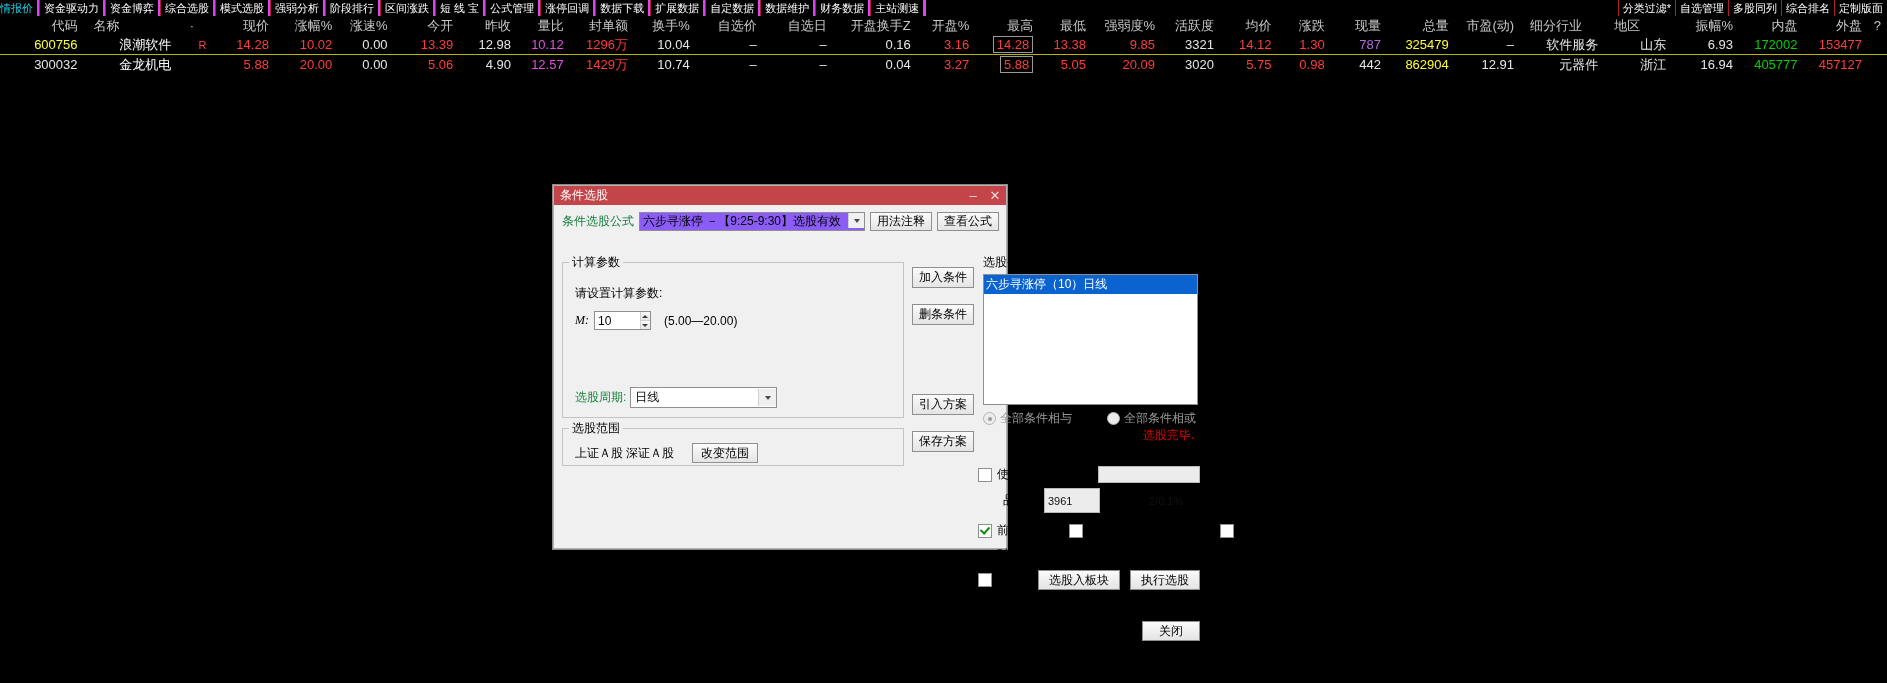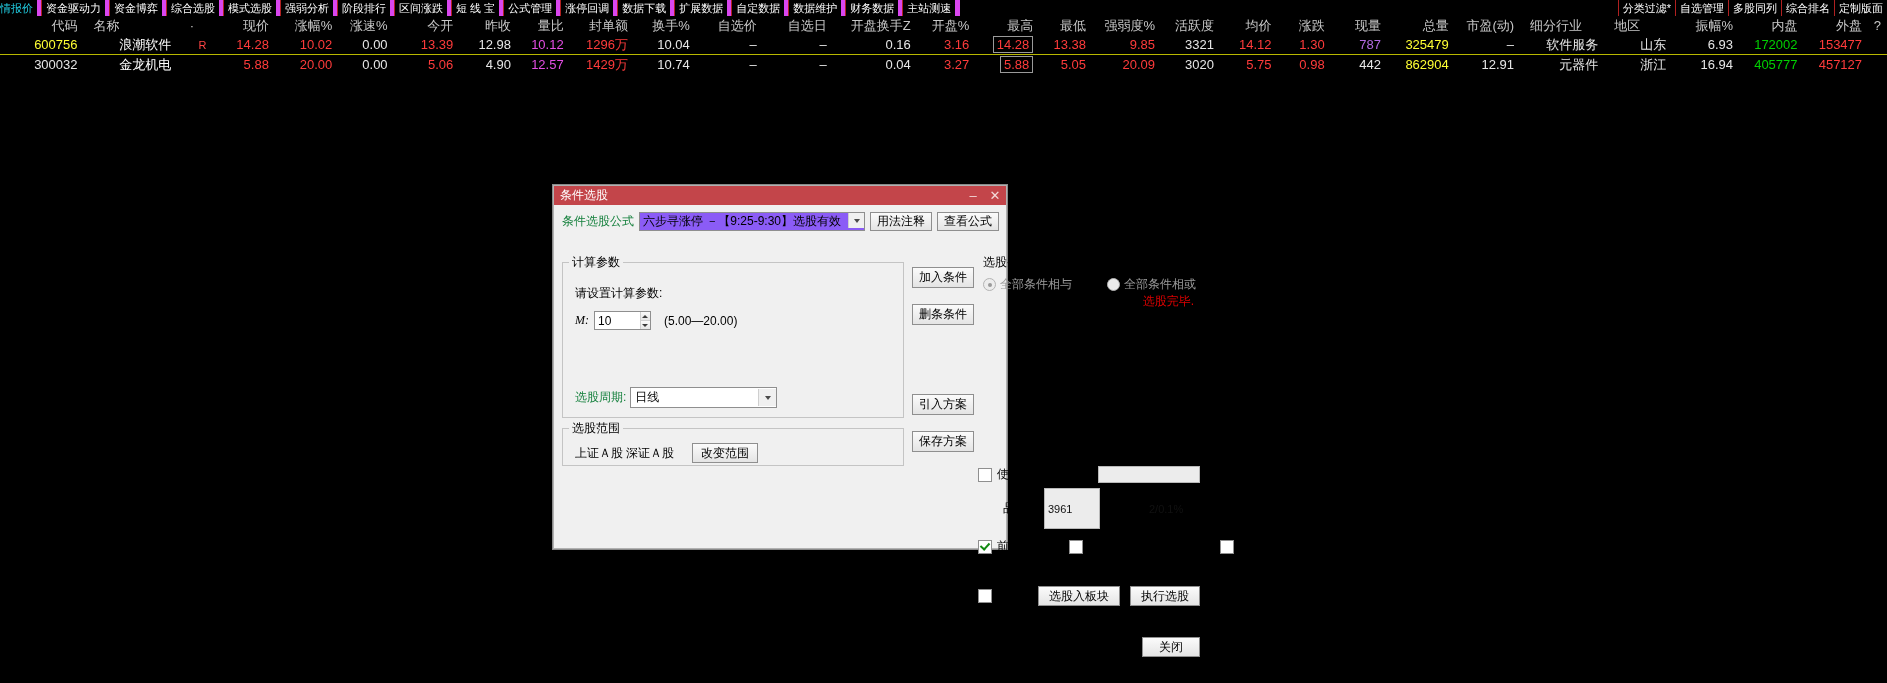--- a/index.html
+++ b/index.html
@@ -1,21 +1,21 @@
 <!DOCTYPE html>
 <html><head>
 <meta charset="utf-8">
 <style>
   html,body{margin:0;padding:0;background:#000;}
   body{width:1887px;height:683px;overflow:hidden;font-family:"Liberation Sans","DejaVu Sans",sans-serif;}
 
   
   #menubar{position:absolute;left:0;top:0;width:1887px;height:16px;background:#000;
            display:flex;align-items:stretch;font-size:11px;line-height:16px;white-space:nowrap;}
-  .mi{color:#ffffff;padding:0 4px;border-right:5px solid #d946ef;border-left:1px solid #b02020;
+  .mi{color:#ffffff;padding:0 4px;border-right:3px solid #d946ef;border-left:1px solid #b02020;
       margin-right:-1px;height:16px;box-sizing:border-box;display:flex;align-items:center;}
   .mi.first{color:#22d3e8;border-left:none;padding-left:0;}
   #menubar .spacer{flex:1 1 auto;}
   .mi.rt{border-right:1px solid #b02020;}
 
   
   #quotes{position:absolute;left:0;top:16px;width:1887px;height:56px;background:#000;}
   table.q{border-collapse:collapse;width:1887px;font-size:13px;}
   table.q td,table.q th{padding:0 6px 0 0;height:19px;text-align:right;white-space:nowrap;
                          font-weight:normal;font-family:"Liberation Sans",sans-serif;}
@@ -111,21 +111,21 @@
   .cbrow{display:flex;align-items:center;gap:5px;font-size:12px;}
   .cb{width:12px;height:12px;border:1px solid #8f8f8f;background:#fff;display:inline-block;
       position:relative;flex:none;}
   .cb.on::after{content:"";position:absolute;left:3px;top:0px;width:4px;height:7px;
                 border:solid #128a12;border-width:0 2px 2px 0;transform:rotate(42deg);}
   .txtbox{flex:1 1 auto;height:15px;border:1px solid #b9b9b9;background:#ececec;}
 
   #bottomright{position:absolute;left:424px;top:261px;width:222px;}
   .statrow{display:flex;align-items:center;justify-content:flex-end;gap:5px;margin-top:5px;font-size:12px;}
   .statbox{border:1px solid #b9b9b9;background:#ececec;height:15px;min-width:48px;
-           font-size:11px;padding:12px 3px;display:flex;align-items:center;color:#111;}
+           font-size:11px;padding:4px 3px;display:flex;align-items:center;color:#111;}
   .cbline{display:flex;align-items:center;gap:12px;margin-top:9px;font-size:12px;}
   .actionrow{display:flex;align-items:center;justify-content:flex-end;gap:10px;margin-top:7px;}
   .actionrow .btn{height:20px;padding:0 10px;}
   .closerow{display:flex;justify-content:flex-end;margin-top:7px;}
   .closerow .btn{width:58px;height:20px;}
 </style>
 </head>
 <body>
 
 <div id="menubar">
@@ -325,20 +325,23 @@
 
     <div id="midcol">
       <div class="btn">加入条件</div>
       <div class="btn">删条条件</div>
       <div class="btn gap">引入方案</div>
       <div class="btn">保存方案</div>
     </div>
 
     <div id="rightcol">
       <div class="listlabel">选股条件列表</div>
+      <div id="condlist">
+        <div class="item">六步寻涨停（10）日线</div>
+      </div>
       <div class="radios">
         <label class="radio">
           <span class="rdot">
               <i></i>
             </span>
           <span>全部条件相与</span>
         </label>
         <label class="radio">
           <span class="rdot" style="background:#ececec"></span>
           <span>全部条件相或</span>

